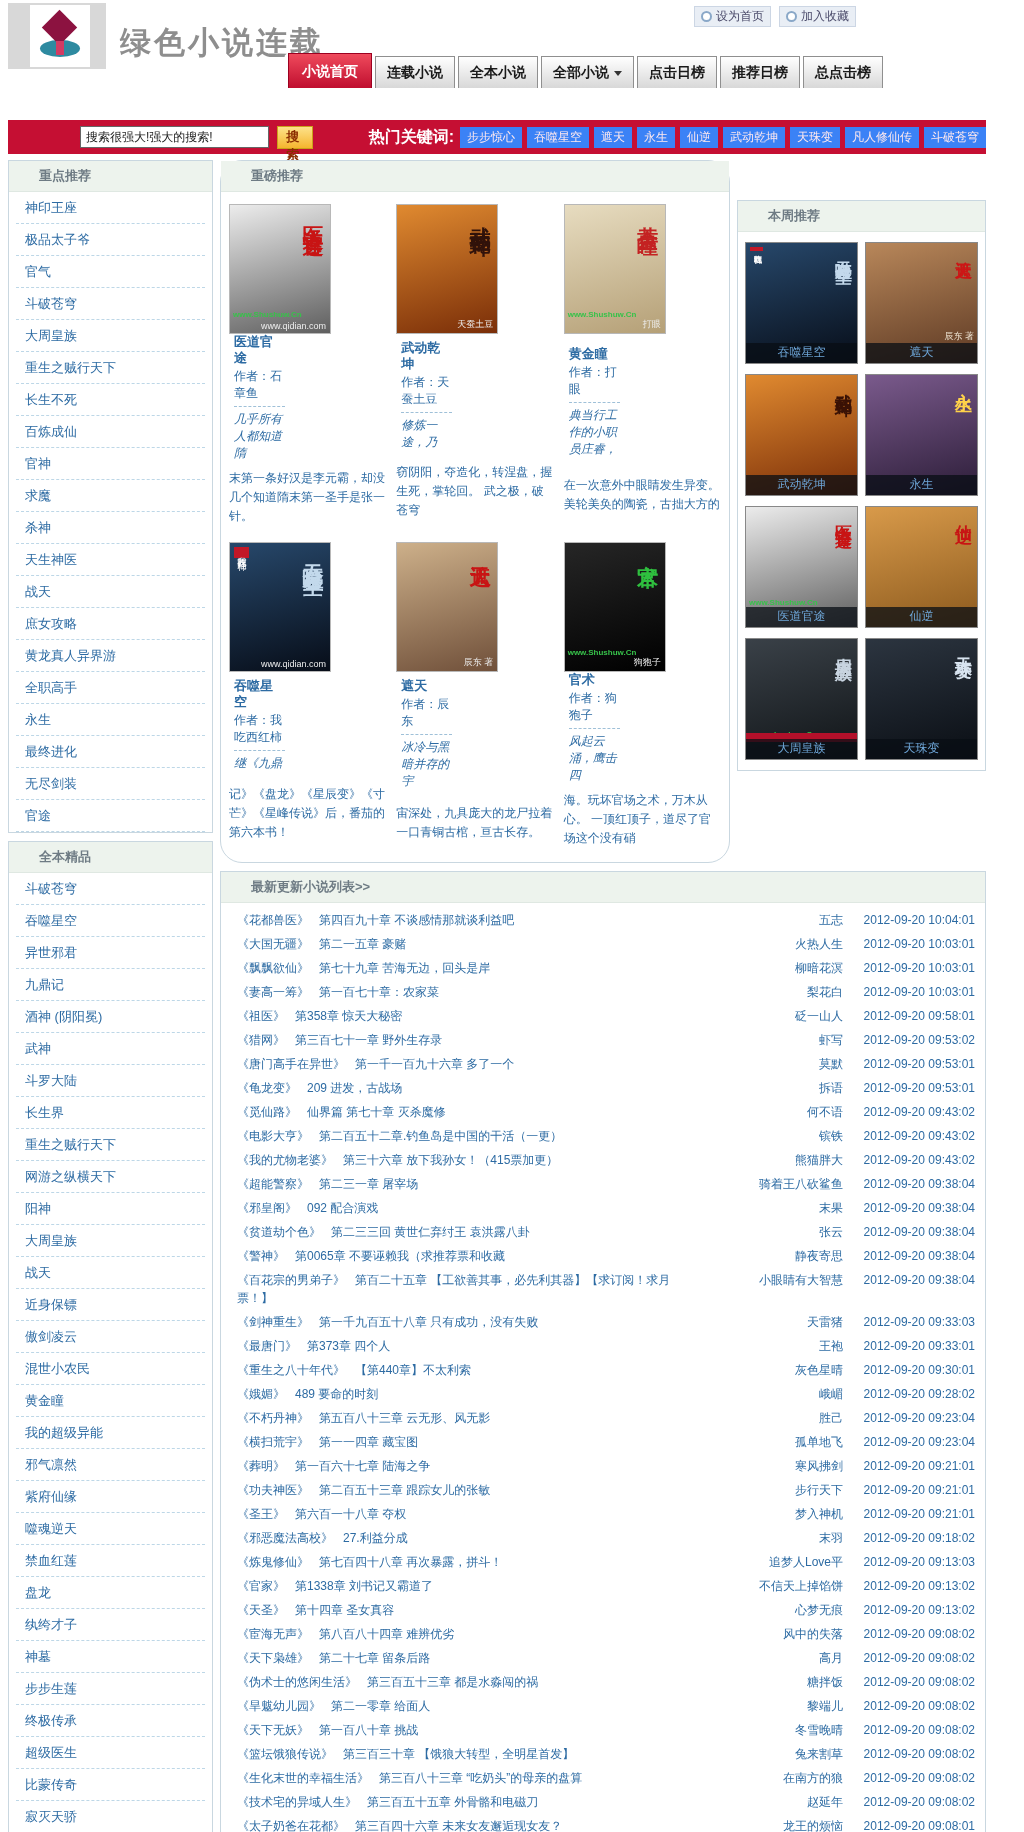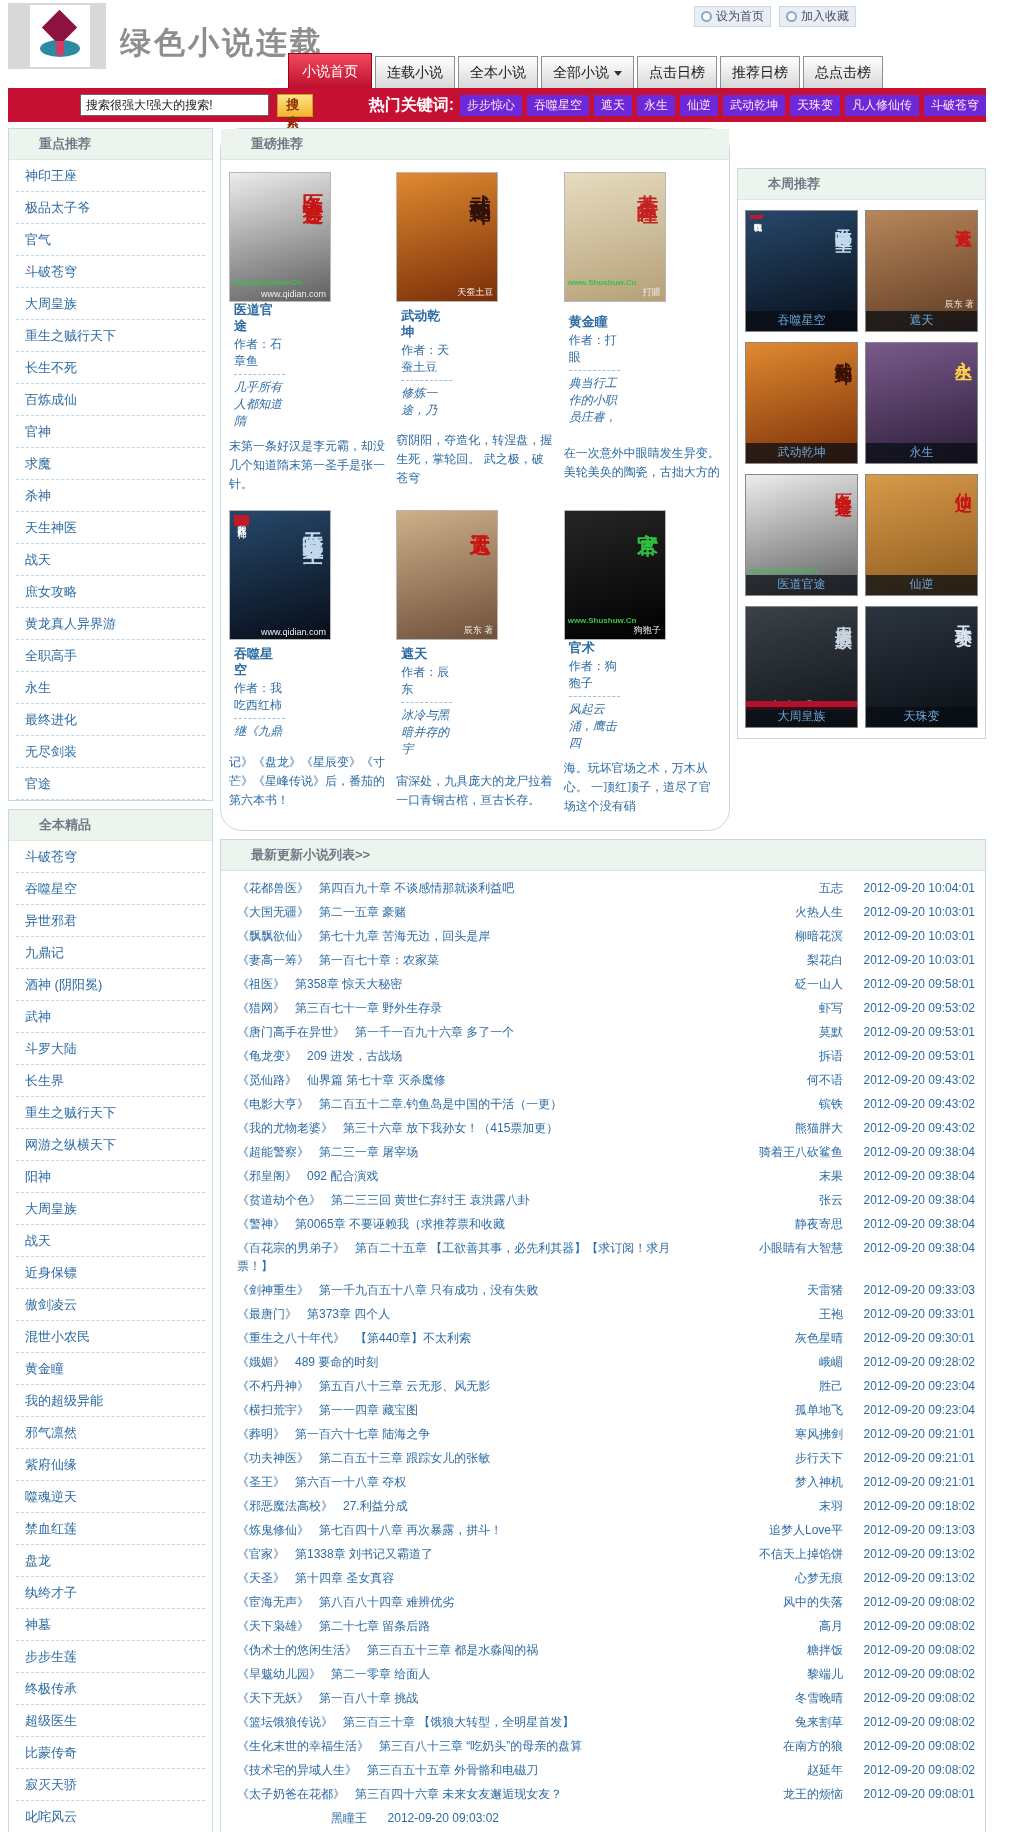--- a/index.html
+++ b/index.html
@@ -13,31 +13,31 @@
   .logo-white{position:absolute;left:22px;top:5px;width:60px;height:62px;background:#fff;}
   .logo-icon{position:absolute;left:8px;top:7px;width:44px;height:48px;}
   .li-cap{position:absolute;left:9px;top:3px;width:25px;height:25px;background:#8c1240;transform:rotate(45deg);}
   .li-base{position:absolute;left:2px;bottom:3px;width:40px;height:17px;background:#2e8aa0;border-radius:50%;}
   .li-dot{position:absolute;left:18px;bottom:5px;width:8px;height:14px;background:#d23b63;}
   .site-title{position:absolute;left:112px;top:22px;font-size:31px;font-weight:bold;color:#8e8e8e;letter-spacing:3px;}
   .top-links{position:absolute;right:130px;top:6px;display:flex;gap:8px;}
   .tlink{display:flex;align-items:center;gap:4px;font-size:12px;color:#4a4a6a;background:#e9eef5;border:1px solid #ccd6e4;padding:1px 6px;}
   .tl-ico{width:7px;height:7px;border:2px solid #8aa8c8;border-radius:50%;background:#fff;}
   .tabs{position:absolute;left:280px;bottom:0;display:flex;align-items:flex-end;}
-  .tab{margin-right:3px;padding:7px 11px 6px;font-size:14px;font-weight:normal;color:#1a1a1a;background:linear-gradient(#ffffff,#d8d8d8);border:1px solid #8f8f8f;border-bottom:none;display:flex;align-items:center;gap:5px;white-space:nowrap;}
+  .tab{margin-right:3px;padding:7px 11px 6px;font-size:14px;font-weight:bold;color:#1a1a1a;background:linear-gradient(#ffffff,#d8d8d8);border:1px solid #8f8f8f;border-bottom:none;display:flex;align-items:center;gap:5px;white-space:nowrap;}
   .tab.active{background:linear-gradient(#ef4a5c,#c00e2f);color:#fff;border-color:#9c0020;padding:9px 13px 7px;}
   .caret{width:0;height:0;border-left:4px solid transparent;border-right:4px solid transparent;border-top:5px solid #333;}
 
   
-  .sbar{height:34px;background:#c50f33;display:flex;align-items:center;padding-left:72px;}
+  .sbar{height:34px;background:#c50f33;display:flex;align-items:center;padding-left:72px;margin-top:32px;}
   .sinput{width:408px;height:18px;border:1px solid #666;font-size:12px;padding:1px 5px;color:#222;background:#fff;}
   .sbtn{margin-left:8px;width:64px;height:23px;background:linear-gradient(#fde28a,#f5b52e);border:1px solid #caa21a;color:#8a2c00;font-weight:bold;font-size:13px;letter-spacing:4px;cursor:pointer;}
   .hotlab{margin-left:56px;color:#fff;font-weight:bold;font-size:16px;white-space:nowrap;}
   .kws{display:flex;gap:5px;margin-left:6px;}
-  .kw{background:#6d28d9;color:#ffe9ee;font-size:12px;padding:2px 7px;white-space:nowrap;}
+  .kw{background:#3b82f6;color:#ffe9ee;font-size:12px;padding:2px 7px;white-space:nowrap;}
 
   
   .content{display:flex;gap:7px;margin-top:6px;align-items:flex-start;}
   .panel{border:1px solid #c9d7e0;background:#fff;}
   .phead{background:#edf3ed;color:#6e7b84;font-size:13px;font-weight:bold;padding:6px 0 6px 30px;border-bottom:1px solid #dfe8e2;}
   .sidebar{width:205px;flex:none;}
   .sidebar .panel{margin-bottom:8px;}
   .slist{list-style:none;margin:0;padding:0 7px;}
   .slist li{padding:6px 0 6px 9px;border-bottom:1px dashed #bdd7e7;}
   .slist a{color:#2d6ba3;font-size:13px;}

